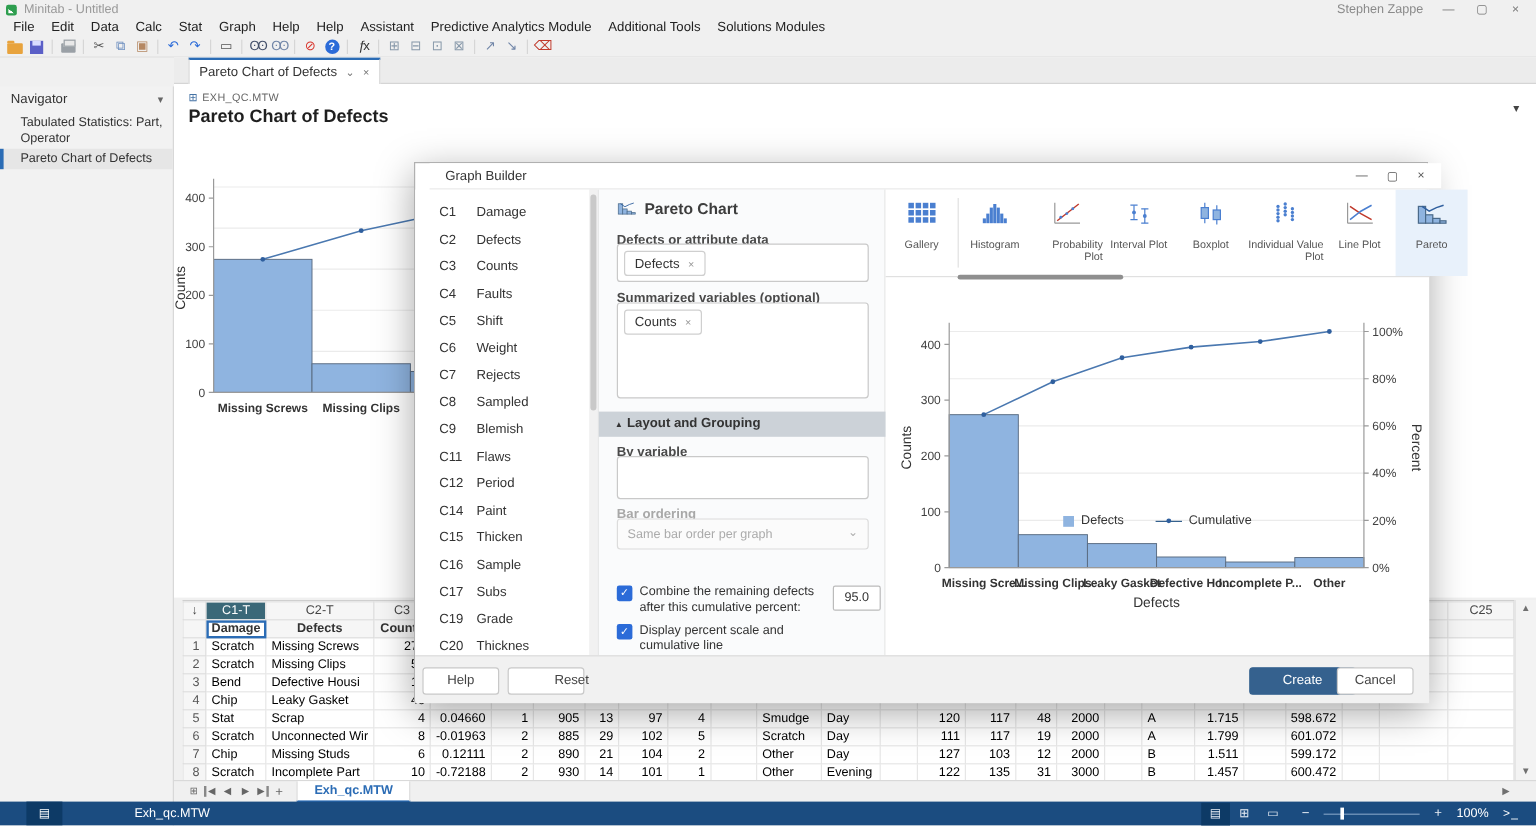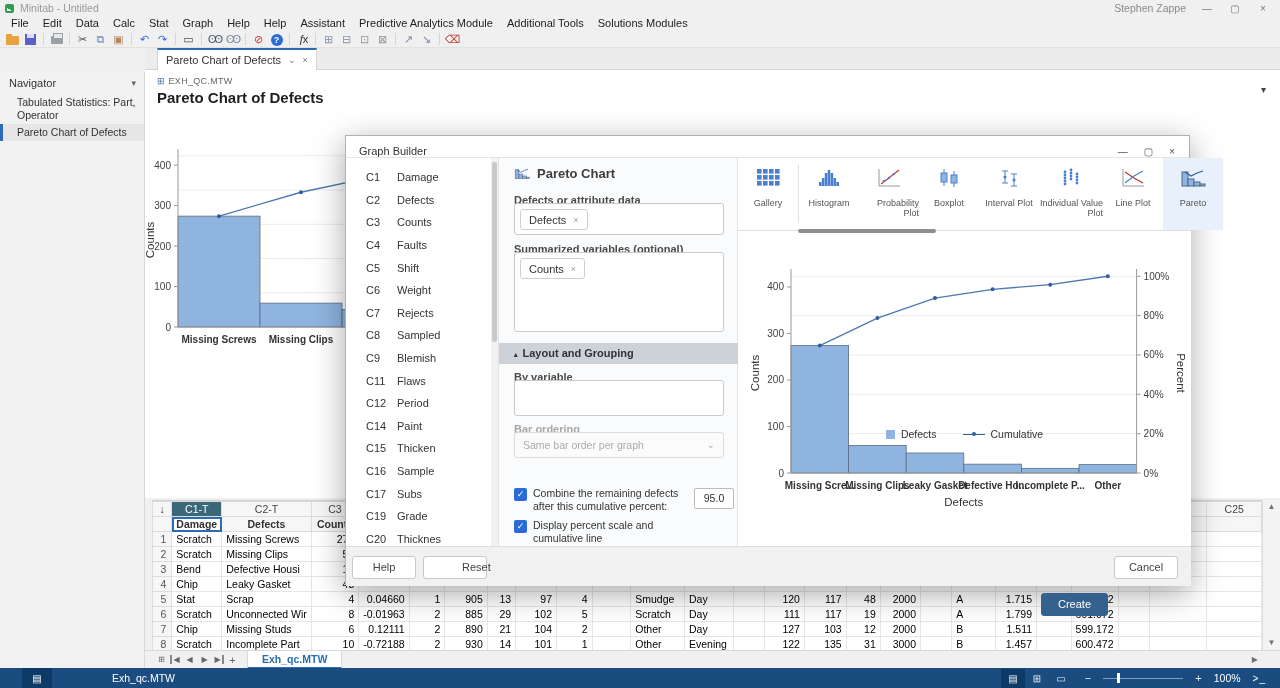--- a/index.html
+++ b/index.html
@@ -91,21 +91,21 @@
   .sb-ic { font-size:10px; color:#e8eef5; width:24px; text-align:center; line-height:20px; }
   .sb-ic.active { background:#0d3a66; }
   #sb-slider { width:80px; height:1px; background:#7a9cc0; position:relative; }
   #sb-thumb { position:absolute; left:14px; top:-5px; width:3px; height:10px; background:#fff; }
   #sb-zoom { font-size:10.5px; }
   #sb-term { font-size:10px; letter-spacing:1px; }
   .sb-pm { font-size:11px; color:#e8eef5; }
 
   
   #dialog { position:absolute; left:345px; top:135px; width:845px; height:450px; background:#fff; border:1px solid #b0b0b0; box-shadow:0 8px 30px rgba(0,0,0,0.35); }
-  #dlg-titlebar { position:absolute; left:0; top:0; width:100%; height:22px; background:#fff; border-bottom:1px solid #e4e4e4; display:flex; align-items:flex-end;gap:37px; }
+  #dlg-titlebar { position:absolute; left:12px; top:0; width:100%; height:22px; background:#fff; border-bottom:1px solid #e4e4e4; display:flex; align-items:center;gap:37px; }
   #dlg-title { font-size:11px; color:#333; margin-left:13px; }
   #dlg-wctls { margin-left:auto; display:flex; gap:16px; padding-right:14px; }
   .dlg-wctl { font-size:10px; color:#555; }
 
   #dlg-collist { position:absolute; left:0; top:22px; width:145px; height:388px; background:#fff; overflow:hidden; padding-top:8px; }
   .col-row { display:flex; height:22.6px; align-items:center; font-size:11px; color:#333; }
   .col-id { width:31px; margin-left:20px; }
   .col-name { margin-left:0; }
   #dlg-colscroll { position:absolute; left:145px; top:22px; width:7px; height:388px; background:#f1f1f1; }
   #dlg-colthumb { position:absolute; left:1px; top:4px; width:5px; height:180px; background:#c9c9c9; border-radius:3px; }
@@ -137,21 +137,21 @@
   #legend { position:absolute; left:0; top:270px; width:453px; display:flex; justify-content:center; align-items:center; gap:26px; }
   .lg-item { display:flex; align-items:center; gap:6px; font-size:10.5px; color:#333; }
   #lg-swatch { width:9px; height:9px; background:#8fb4e0; }
   #lg-line { width:22px; height:0; border-top:1.5px solid #35618e; position:relative; }
   #lg-line::after { content:""; position:absolute; left:9px; top:-3px; width:4px; height:4px; border-radius:50%; background:#2f5f9e; }
 
   #dlg-footer { position:absolute; left:0; top:410px; width:845px; height:40px; background:#f1f1f1; border-top:1px solid #ddd; }
   .btn { position:absolute; top:9px; height:23px; background:#fff; border:1px solid #c8c8c8; border-radius:3px; font-size:11px; color:#444; text-align:center; line-height:21px; }
   #btn-help { left:6px; width:64px; }
   #btn-reset { left:77px; width:64px;padding-left:38px; }
-  #btn-create { left:695px; width:67px; background:#35618e; border-color:#35618e; color:#fff;margin-top:37px; }
+  #btn-create { left:695px; width:89px; background:#35618e; border-color:#35618e; color:#fff; }
   #btn-cancel { left:768px; width:64px; }
 </style>
 </head>
 <body>
 
 <div id="app">
 
   <div id="titlebar">
     <div id="app-logo"></div>
     <span id="window-title">Minitab - Untitled</span>
@@ -798,45 +798,45 @@
                 <line x1="3" y1="18" x2="24" y2="18" stroke="#999"></line>
                 <line x1="5" y1="16" x2="23" y2="2" stroke="#c0392b" stroke-width="1.2"></line>
                 <circle cx="8" cy="13" r="1.2" fill="#4a7fd0"></circle>
                 <circle cx="13" cy="10" r="1.2" fill="#4a7fd0"></circle>
                 <circle cx="18" cy="6" r="1.2" fill="#4a7fd0"></circle>
               </svg></span>
             <div class="tile-label">Probability Plot</div>
           </div>
           <div class="tile">
             <span><svg width="26" height="20" viewBox="0 0 26 20">
-                <g stroke="#4a7fd0" fill="#8fb4e0">
-                  <line x1="8" y1="1" x2="8" y2="5"></line>
-                  <rect x="5" y="5" width="6" height="9"></rect>
-                  <line x1="8" y1="14" x2="8" y2="18"></line>
-                  <line x1="18" y1="3" x2="18" y2="7"></line>
-                  <rect x="15" y="7" width="6" height="8"></rect>
-                  <line x1="18" y1="15" x2="18" y2="19"></line>
-                </g>
-              </svg></span>
-            <div class="tile-label">Boxplot</div>
-          </div>
-          <div class="tile">
-            <span><svg width="26" height="20" viewBox="0 0 26 20">
                 <g stroke="#4a7fd0">
                   <line x1="9" y1="3" x2="9" y2="15"></line>
                   <line x1="6" y1="3" x2="12" y2="3"></line>
                   <line x1="6" y1="15" x2="12" y2="15"></line>
                   <line x1="18" y1="6" x2="18" y2="18"></line>
                   <line x1="15" y1="6" x2="21" y2="6"></line>
                   <line x1="15" y1="18" x2="21" y2="18"></line>
                 </g>
                 <circle cx="9" cy="9" r="1.6" fill="#4a7fd0"></circle>
                 <circle cx="18" cy="12" r="1.6" fill="#4a7fd0"></circle>
               </svg></span>
             <div class="tile-label">Interval Plot</div>
+          </div>
+          <div class="tile">
+            <span><svg width="26" height="20" viewBox="0 0 26 20">
+                <g stroke="#4a7fd0" fill="#8fb4e0">
+                  <line x1="8" y1="1" x2="8" y2="5"></line>
+                  <rect x="5" y="5" width="6" height="9"></rect>
+                  <line x1="8" y1="14" x2="8" y2="18"></line>
+                  <line x1="18" y1="3" x2="18" y2="7"></line>
+                  <rect x="15" y="7" width="6" height="8"></rect>
+                  <line x1="18" y1="15" x2="18" y2="19"></line>
+                </g>
+              </svg></span>
+            <div class="tile-label">Boxplot</div>
           </div>
           <div class="tile" style="width: 64px;">
             <span><svg width="26" height="20" viewBox="0 0 26 20">
                 <circle cx="7" cy="4" r="1.4" fill="#4a7fd0"></circle>
                 <circle cx="7" cy="7" r="1.4" fill="#4a7fd0"></circle>
                 <circle cx="7" cy="10" r="1.4" fill="#4a7fd0"></circle>
                 <circle cx="7" cy="13" r="1.4" fill="#4a7fd0"></circle>
                 <circle cx="7" cy="16" r="1.4" fill="#4a7fd0"></circle>
                 <circle cx="13" cy="2" r="1.4" fill="#4a7fd0"></circle>
                 <circle cx="13" cy="5" r="1.4" fill="#4a7fd0"></circle>

